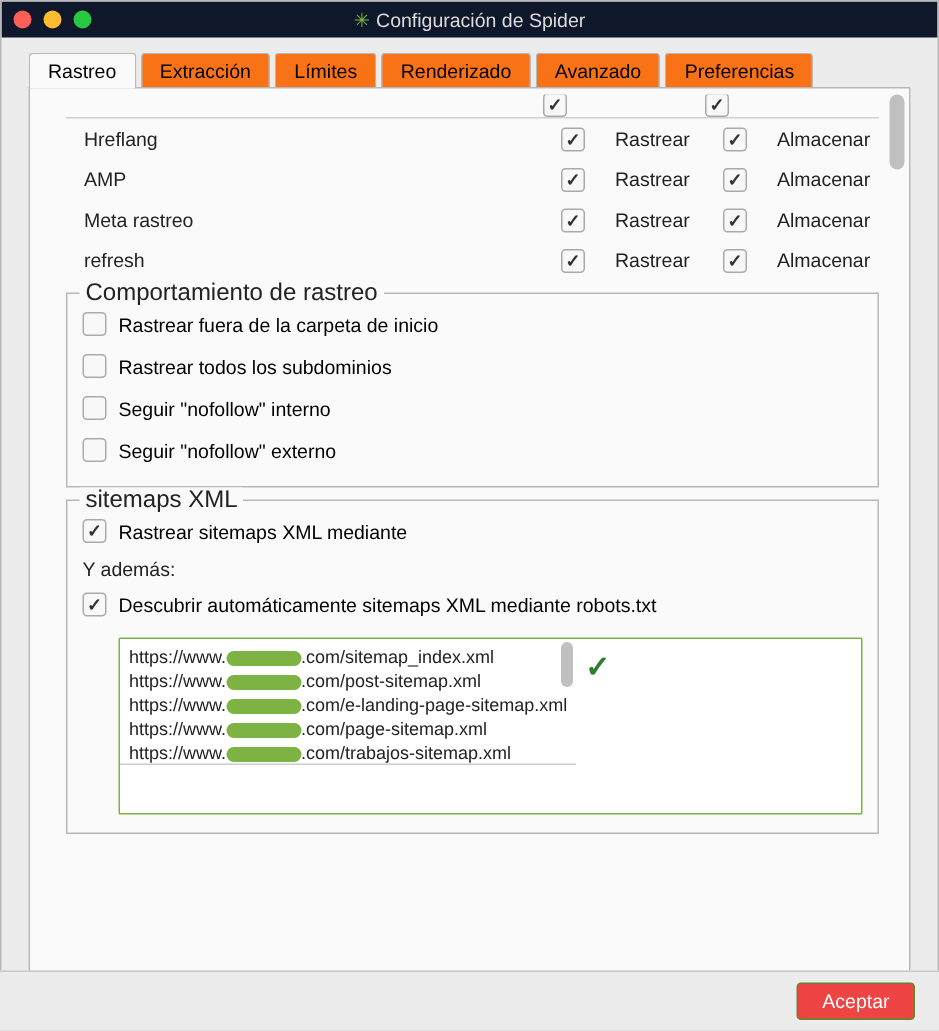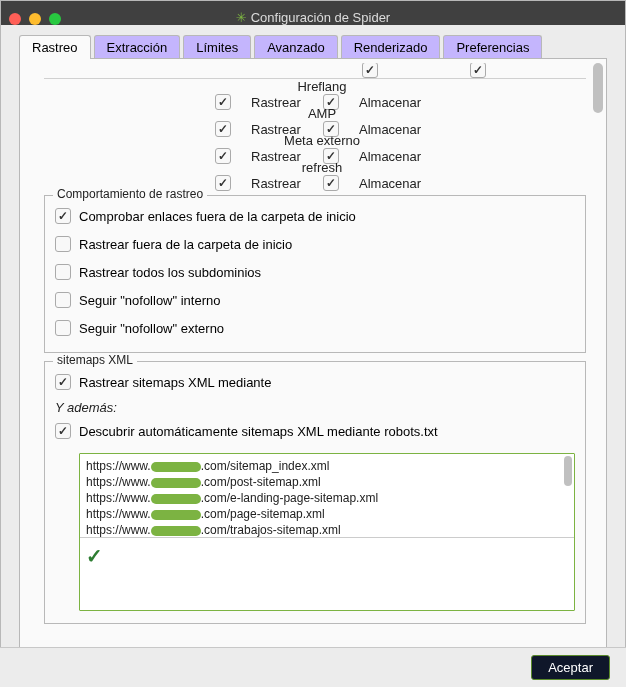--- a/index.html
+++ b/index.html
@@ -1,53 +1,53 @@
 <!DOCTYPE html>
 <html><head>
 <meta charset="utf-8">
 <style>
 * { box-sizing: border-box; margin: 0; padding: 0; font-family: -apple-system, "Helvetica Neue", Arial, sans-serif; font-size: 13px; }
 body { width: 626px; height: 687px; background: #ececec; overflow: hidden; border: 1px solid #b8b8b8; }
-.titlebar { height: 24px; background: #404040; display: flex; align-items: flex-end; padding: 0 8px; position: relative; }
+.titlebar { height: 24px; background: #0f172a; display: flex; align-items: center; padding: 0 8px; position: relative; }
 .traffic { display: flex; gap: 8px; }
 .dot { width: 12px; height: 12px; border-radius: 50%; }
 .dot.red { background: #ff5f57; }
 .dot.yellow { background: #febc2e; }
 .dot.green { background: #28c840; }
 .title { position: absolute; left: 50%; transform: translateX(-50%); color: #dcdcdc; font-size: 13px; }
 .title .spider-icon { color: #7cb342; margin-right: 4px; }
 .tabs { display: flex; padding: 10px 18px 0 18px; gap: 3px; }
-.tab { padding: 4px 12px; background: #c4b5fd; border: 1px solid #b8b8b8; border-bottom: none; border-radius: 3px 3px 0 0; cursor: pointer; }
+.tab { padding: 4px 12px; background: #f97316; border: 1px solid #b8b8b8; border-bottom: none; border-radius: 3px 3px 0 0; cursor: pointer; }
 .tab.active { background: #fafafa; position: relative; z-index: 2; }
 .content-wrap { margin: 0 18px 4px 18px; border: 1px solid #b8b8b8; background: #fafafa; height: 594px; padding: 0 6px 6px 40px; position: relative; margin-top: -1px; }
 .scroll-area { position: absolute; top: 0; left: 0; right: 16px; bottom: 0; overflow: hidden; padding: 4px 0 6px 0; }
 .scrollbar { position: absolute; right: 2px; top: 4px; width: 12px; height: calc(100% - 8px); }
 .scroll-thumb { position: absolute; right: 1px; width: 10px; background: #c0c0c0; border-radius: 5px; height: 50px; top: 0; }
 .link-rows { padding-left: 36px; padding-right: 2px; }
-.link-row { display: flex; align-items: center; height: 27px; flex-direction: column; }
+.link-row { display: flex; align-items: center; height: 27px; }
 .link-label { flex: 1; color: #222; }
 .link-right { display: flex; align-items: center; gap: 20px; }
 .check { width: 16px; height: 16px; border: 1px solid #aaa; border-radius: 3px; background: #f8f8f8; display: inline-flex; align-items: center; justify-content: center; cursor: pointer; }
 .check.checked::after { content: "✓"; font-size: 12px; color: #333; font-weight: bold; line-height: 1; }
 .check-label { color: #222; min-width: 52px; }
 .check-label.wide { min-width: 70px; }
 .fieldset { border: 1px solid #b8b8b8; margin: 8px 4px 0 24px; padding: 6px 10px 10px 10px; position: relative; }
-.fieldset .legend { position: absolute; top: -9px; left: 8px; background: #fafafa; padding: 0 4px; color: #222; font-size: 12px; }
+.fieldset .legend { position: absolute; top: -9px; left: 8px; background: #fafafa; padding: 0 4px; color: #222; font-size: 16px; }
 .check-row { display: flex; align-items: center; gap: 8px; height: 28px; }
-.yademas { margin: 4px 0 2px 0; color: #222; font-style: italic; }
-.sitemap-box { margin-top: 8px; border: 1px solid #7cb342; border-radius: 1px; background: #fff; height: 158px; display: flex; flex-direction: column; margin-left: 24px; }
+.yademas { margin: 4px 0 2px 0; color: #222; }
+.sitemap-box { margin-top: 8px; border: 1px solid #7cb342; border-radius: 1px; background: #fff; height: 118px; display: flex; flex-direction: row; margin-left: 24px; }
 .sitemap-list { border-bottom: 1px solid #ccc; height: 84px; padding: 4px 6px; position: relative; overflow: hidden; }
 .sitemap-list-scroll { position: absolute; right: 2px; top: 2px; bottom: 2px; width: 10px; }
 .sitemap-list-thumb { position: absolute; right: 0; top: 0; width: 8px; height: 30px; background: #c0c0c0; border-radius: 4px; }
 .sitemap-url { font-size: 12px; color: #222; line-height: 16px; white-space: nowrap; }
 .redact { display: inline-block; background: #7cb342; border-radius: 6px; height: 10px; vertical-align: middle; }
 .sitemap-lower { flex: 1; padding: 6px; }
 .green-check { color: #2e7d32; font-size: 20px; font-weight: bold; }
 .footer { position: absolute; bottom: 0; left: 0; right: 0; height: 40px; background: #ececec; border-top: 1px solid #c8c8c8; display: flex; align-items: center; justify-content: flex-end; padding: 0 16px; gap: 6px; }
-.btn { padding: 4px 16px; border: 1px solid #5a8a2a; border-radius: 3px; cursor: pointer; background: #0f172a; color: #fff; font-size: 13px; }
+.btn { padding: 4px 16px; border: 1px solid #5a8a2a; border-radius: 3px; cursor: pointer; background: #ef4444; color: #fff; font-size: 13px; }
 .topcut { height: 16px; border-bottom: 1px solid #d0d0d0; margin-left: 24px; margin-right: 4px; overflow: hidden; position: relative; }
 .topcut-inner { position: absolute; bottom: 0; left: 10px; right: 10px; display: flex; align-items: center; justify-content: space-between;}
 </style>
 </head>
 <body>
 
 <div class="titlebar">
   <div class="traffic">
     <div class="dot red"></div>
     <div class="dot yellow"></div>
@@ -55,22 +55,22 @@
   </div>
   <div class="title">
     <span class="spider-icon">✳</span><span>Configuración de Spider</span>
   </div>
 </div>
 
 <div class="tabs" id="tabs">
     <div class="tab active">Rastreo</div>
     <div class="tab">Extracción</div>
     <div class="tab">Límites</div>
+    <div class="tab">Renderizado</div>
     <div class="tab">Avanzado</div>
-    <div class="tab">Renderizado</div>
     <div class="tab">Preferencias</div>
   </div>
 
 <div class="content-wrap">
   <div class="scroll-area">
 
     <div class="topcut">
       <div class="topcut-inner">
         <span style="visibility:hidden">x</span>
         <div class="link-right">
@@ -95,21 +95,21 @@
         <div class="link-row">
           <span class="link-label">AMP</span>
           <div class="link-right">
             <span class="check checked"></span>
             <span class="check-label">Rastrear</span>
             <span class="check checked"></span>
             <span class="check-label wide">Almacenar</span>
           </div>
         </div>
         <div class="link-row">
-          <span class="link-label">Meta externo</span>
+          <span class="link-label">Meta rastreo</span>
           <div class="link-right">
             <span class="check checked"></span>
             <span class="check-label">Rastrear</span>
             <span class="check checked"></span>
             <span class="check-label wide">Almacenar</span>
           </div>
         </div>
         <div class="link-row">
           <span class="link-label">refresh</span>
           <div class="link-right">
@@ -117,24 +117,20 @@
             <span class="check-label">Rastrear</span>
             <span class="check checked"></span>
             <span class="check-label wide">Almacenar</span>
           </div>
         </div>
       </div>
 
     <div class="fieldset">
       <div class="legend">Comportamiento de rastreo</div>
       <div id="behavior-items">
-          <div class="check-row">
-            <span class="check checked"></span>
-            <span>Comprobar enlaces fuera de la carpeta de inicio</span>
-          </div>
           <div class="check-row">
             <span class="check"></span>
             <span>Rastrear fuera de la carpeta de inicio</span>
           </div>
           <div class="check-row">
             <span class="check"></span>
             <span>Rastrear todos los subdominios</span>
           </div>
           <div class="check-row">
             <span class="check"></span>

